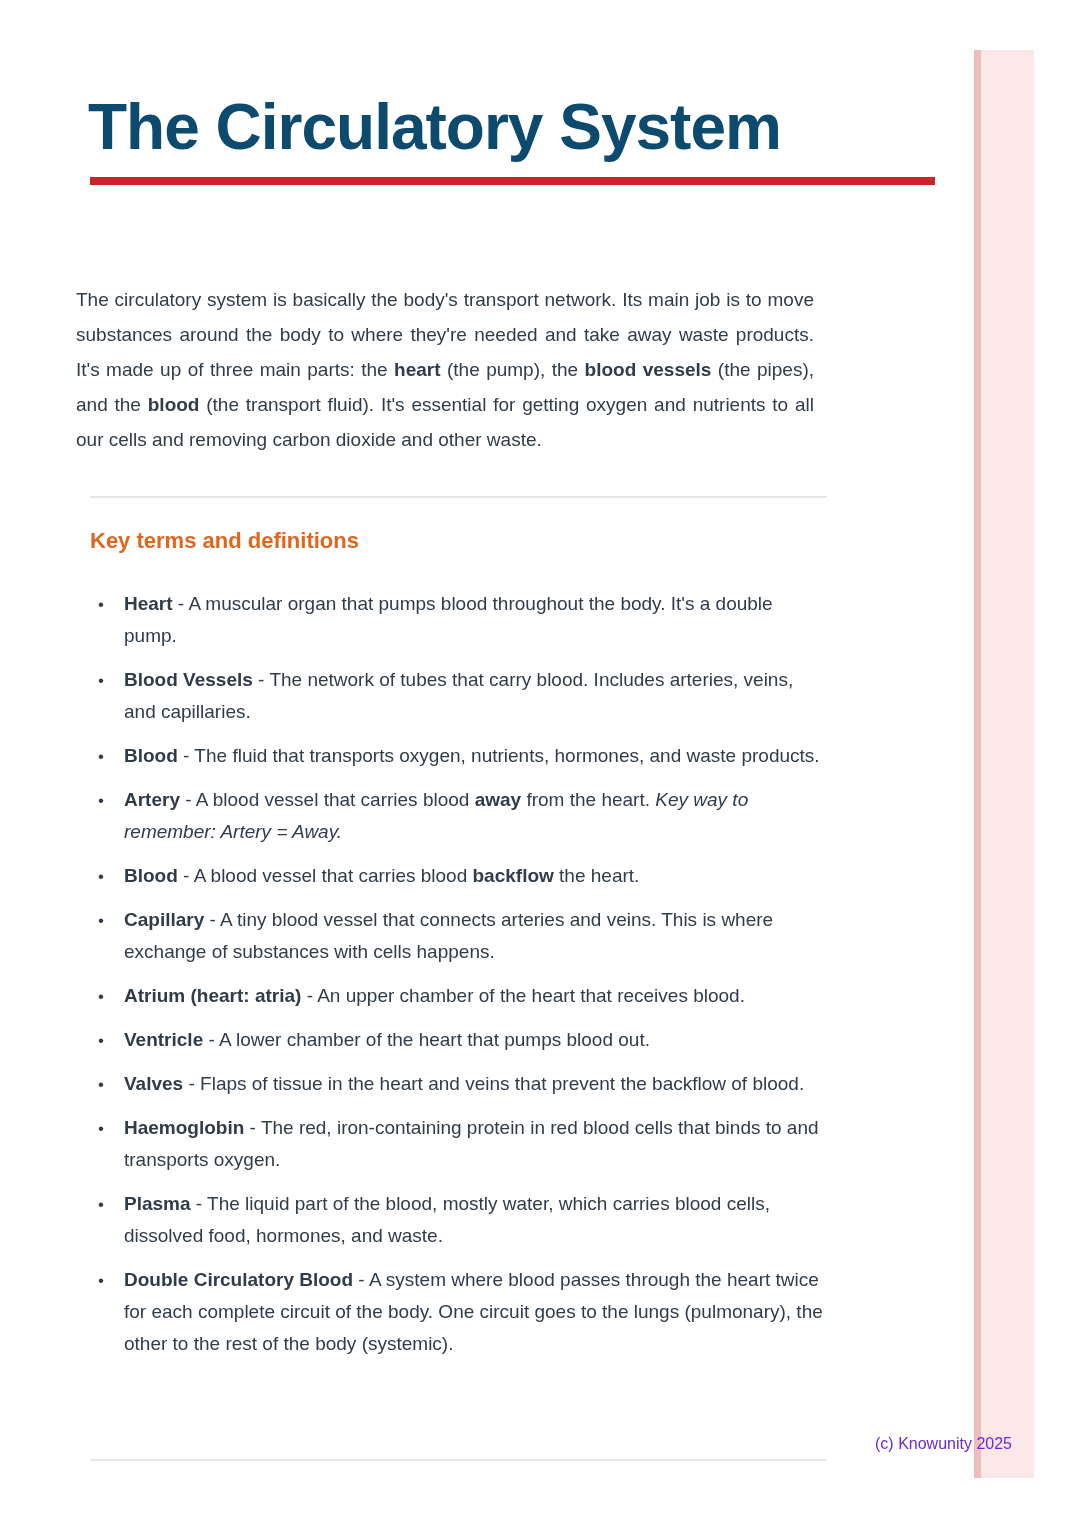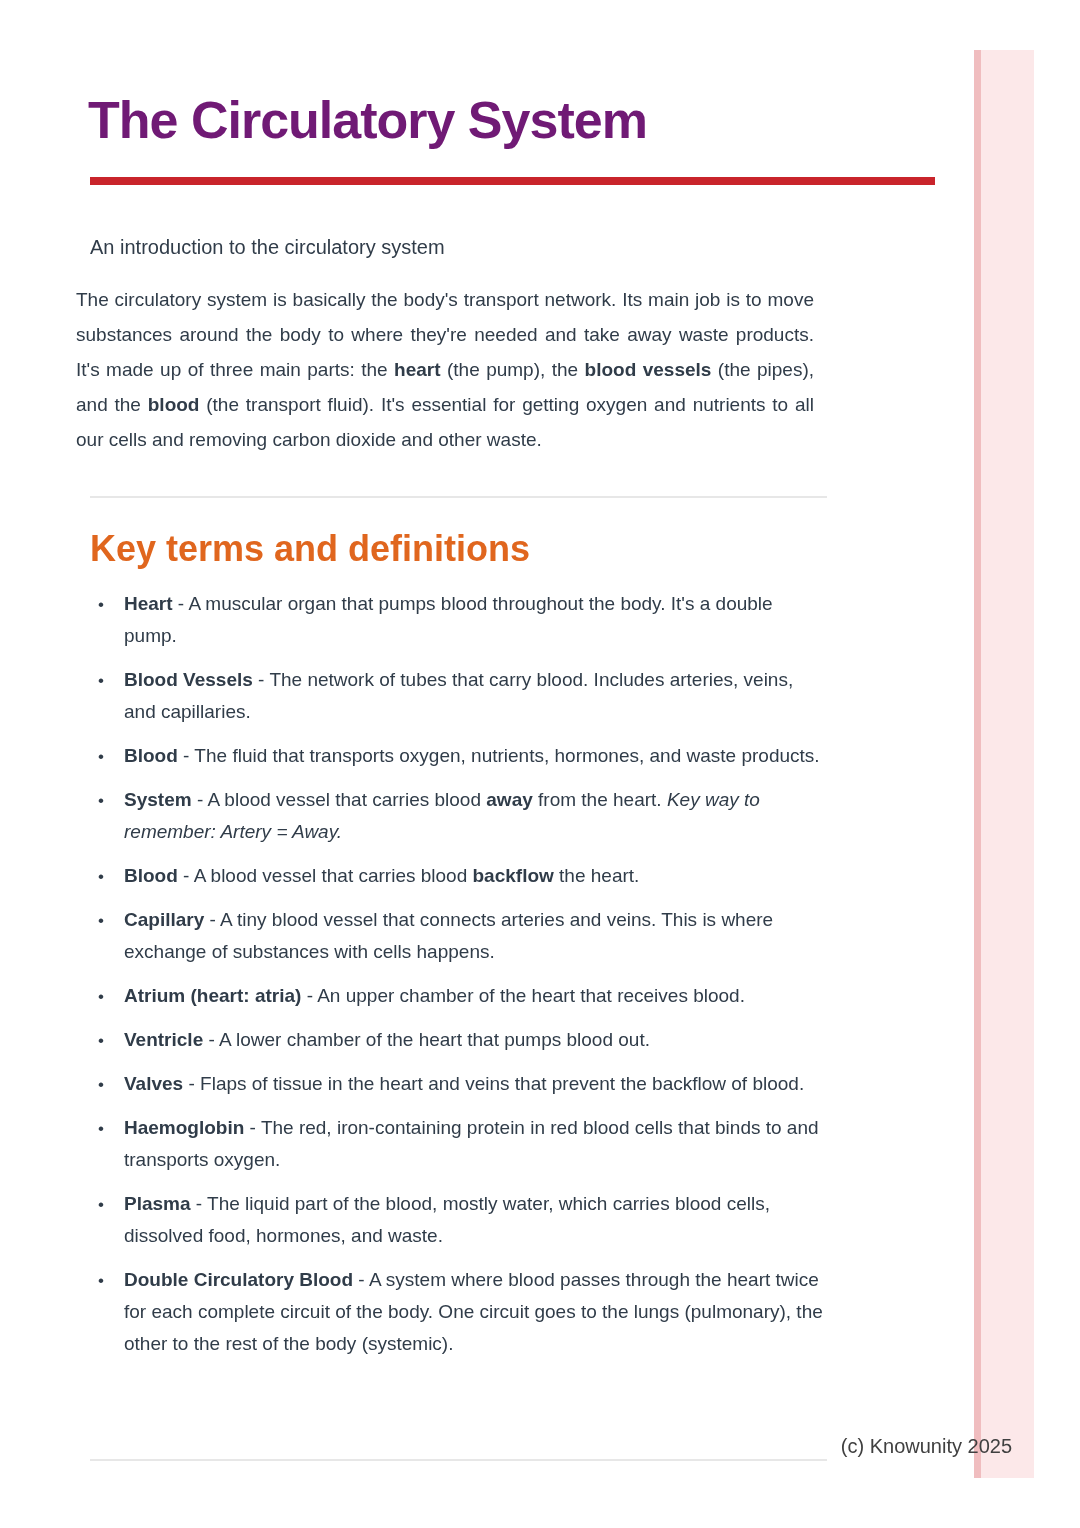--- a/index.html
+++ b/index.html
@@ -19,24 +19,24 @@
     top: 50px;
     width: 60px;
     height: 1428px;
     background: #fce8e9;
     border-left: 7px solid #f0bdbf;
   }
   .page-title {
     position: absolute;
     left: 88px;
     top: 90px;
-    font-size: 52px;
+    font-size: 64px;
     font-weight: 700;
     letter-spacing: -1px;
-    color: #701a75;
+    color: #0c4a6e;
     white-space: nowrap;
   }
   .title-rule {
     position: absolute;
     left: 90px;
     top: 177px;
     width: 845px;
     height: 8px;
     background: #c9242b;
   }
@@ -65,21 +65,21 @@
     height: 0;
     border: none;
     border-top: 2px solid #e7e7e7;
   }
   .divider-top { top: 496px; }
   .divider-bottom { top: 1459px; }
   .section-heading {
     position: absolute;
     left: 90px;
     top: 528px;
-    font-size: 36px;
+    font-size: 22px;
     font-weight: 700;
     color: #e0661e;
     white-space: nowrap;
   }
   .terms-list {
     position: absolute;
     left: 90px;
     top: 588px;
     width: 740px;
     list-style: none;
@@ -98,38 +98,37 @@
     font-size: 17px;
     color: #303c49;
   }
   .term-name { font-weight: 700; }
   .seg-b { font-weight: 700; }
   .seg-i { font-style: italic; }
   .watermark {
     position: absolute;
     top: 1435px;
     right: 68px;
-    font-size: 20px;
-    color: #404040;
+    font-size: 16px;
+    color: #6d28d9;
     z-index: 2;
     white-space: nowrap;
   }
 </style>
 </head>
 <body>
 
 <div class="page">
 
   <div class="edge-stripe"></div>
 
   <h1 class="page-title">The Circulatory System</h1>
 
   <div class="title-rule"></div>
 
-  <p class="subtitle">An introduction to the circulatory system</p>
 
   <p class="intro-para"><span>The circulatory system is basically the body's transport network. Its main job is to move substances around the body to where they're needed and take away waste products. It's made up of three main parts: the </span><span class="seg-b">heart</span><span> (the pump), the </span><span class="seg-b">blood vessels</span><span> (the pipes), and the </span><span class="seg-b">blood</span><span> (the transport fluid). It's essential for getting oxygen and nutrients to all our cells and removing carbon dioxide and other waste.</span></p>
 
   <hr class="divider divider-top">
 
   <h2 class="section-heading">Key terms and definitions</h2>
 
   <ul class="terms-list">
   <li>
     <span class="bullet-dot">•</span><span class="term-name">Heart</span><span class="term-def"><span> - A muscular organ that pumps blood throughout the body. It's a double pump.</span></span>
@@ -137,21 +136,21 @@
 
   <li>
     <span class="bullet-dot">•</span><span class="term-name">Blood Vessels</span><span class="term-def"><span> - The network of tubes that carry blood. Includes arteries, veins, and capillaries.</span></span>
   </li>
 
   <li>
     <span class="bullet-dot">•</span><span class="term-name">Blood</span><span class="term-def"><span> - The fluid that transports oxygen, nutrients, hormones, and waste products.</span></span>
   </li>
 
   <li>
-    <span class="bullet-dot">•</span><span class="term-name">System</span><span class="term-def"><span> - A blood vessel that carries blood </span><span class="seg-b">away</span><span> from the heart. </span><span class="seg-i">Key way to remember: Artery = Away.</span></span>
+    <span class="bullet-dot">•</span><span class="term-name">Artery</span><span class="term-def"><span> - A blood vessel that carries blood </span><span class="seg-b">away</span><span> from the heart. </span><span class="seg-i">Key way to remember: Artery = Away.</span></span>
   </li>
 
   <li>
     <span class="bullet-dot">•</span><span class="term-name">Blood</span><span class="term-def"><span> - A blood vessel that carries blood </span><span class="seg-b">backflow</span><span> the heart.</span></span>
   </li>
 
   <li>
     <span class="bullet-dot">•</span><span class="term-name">Capillary</span><span class="term-def"><span> - A tiny blood vessel that connects arteries and veins. This is where exchange of substances with cells happens.</span></span>
   </li>
 

